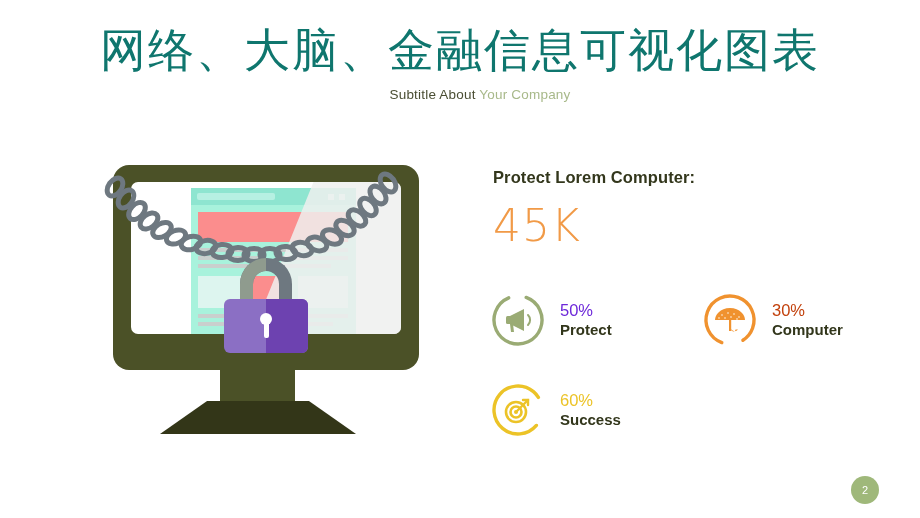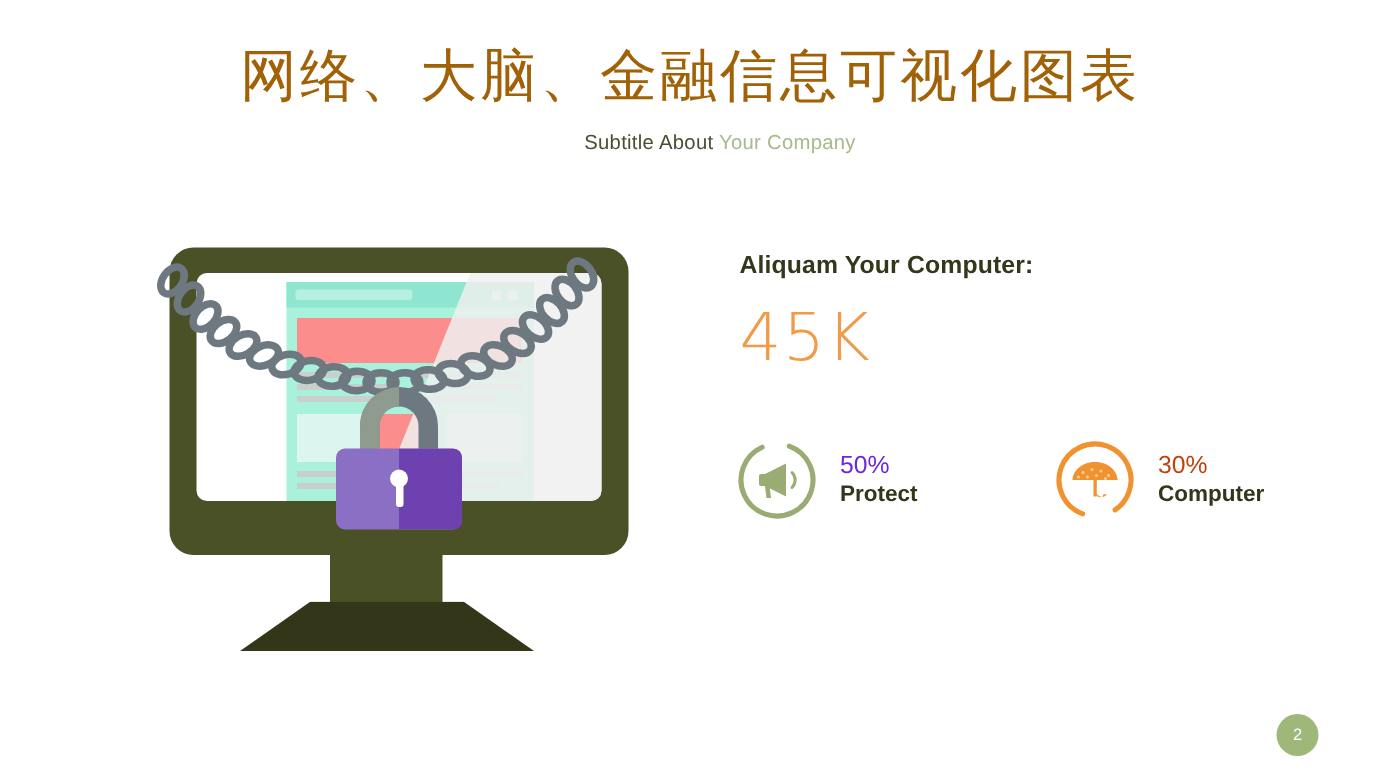--- a/index.html
+++ b/index.html
@@ -22,23 +22,23 @@
 
   
   .header {
     position: absolute;
     top: 22px;
     left: 0;
     width: 920px;
     text-align: center;
   }
   .title {
-    font-size: 38px;
+    font-size: 46px;
     line-height: 56px;
-    color: #a16207;
+    color: #0f766e;
     font-weight: 400;
     letter-spacing: 2px;
     white-space: nowrap;
     font-family: "DejaVu Sans", "Liberation Sans", sans-serif;
   }
   .subtitle {
     margin-top: 9px;
     font-size: 13.5px;
     color: #4a4e33;
     font-weight: 400;
@@ -402,21 +402,21 @@
         <div class="lock-shackle-shade"></div>
       </div>
       <div class="lock-body">
         <div class="lock-body-dark"></div>
         <div class="lock-keyhole"></div>
       </div>
     </div>
   </div>
 
   <div class="panel">
-    <div class="panel-heading">Aliquam Your Computer:</div>
+    <div class="panel-heading">Protect Lorem Computer:</div>
     <div class="kpi-row">
       <div class="kpi-number">45K</div>
     </div>
   </div>
 
   <div class="stats">
 
     <div class="stat">
       <div class="stat-ring">
         <svg width="56" height="56" viewBox="0 0 56 56">
@@ -461,19 +461,41 @@
               <circle cx="35" cy="27" r="1"></circle>
           </g>
         </svg>
       </div>
       <div class="stat-text">
         <div class="stat-pct" style="color:#c2410c">30%</div>
         <div class="stat-label">Computer</div>
       </div>
     </div>
 
+    <div class="stat">
+      <div class="stat-ring">
+        <svg width="56" height="56" viewBox="0 0 56 56">
+          <circle cx="28" cy="28" r="24" fill="none" stroke="#ecc327" stroke-width="3.4" stroke-linecap="round" stroke-dasharray="120 150" transform="rotate(40 28 28)"></circle>
+        </svg>
+        <svg class="glyph" viewBox="0 0 56 56">
+          <g fill="none" stroke="#ecc327" stroke-width="2.6">
+            <circle cx="26" cy="30" r="10"></circle>
+            <circle cx="26" cy="30" r="5.5"></circle>
+          </g>
+          <circle cx="26" cy="30" r="2" fill="#ecc327"></circle>
+          <g stroke="#ecc327" stroke-width="2.4" stroke-linecap="round" fill="none">
+            <path d="M26 30 L38 18"></path>
+            <path d="M33 18 L38 18 L38 23"></path>
+          </g>
+        </svg>
+      </div>
+      <div class="stat-text">
+        <div class="stat-pct" style="color:#ecc327">60%</div>
+        <div class="stat-label">Success</div>
+      </div>
+    </div>
 
 
   </div>
 
   <div class="page-badge">2</div>
 
 </div>
 
 </body></html>

